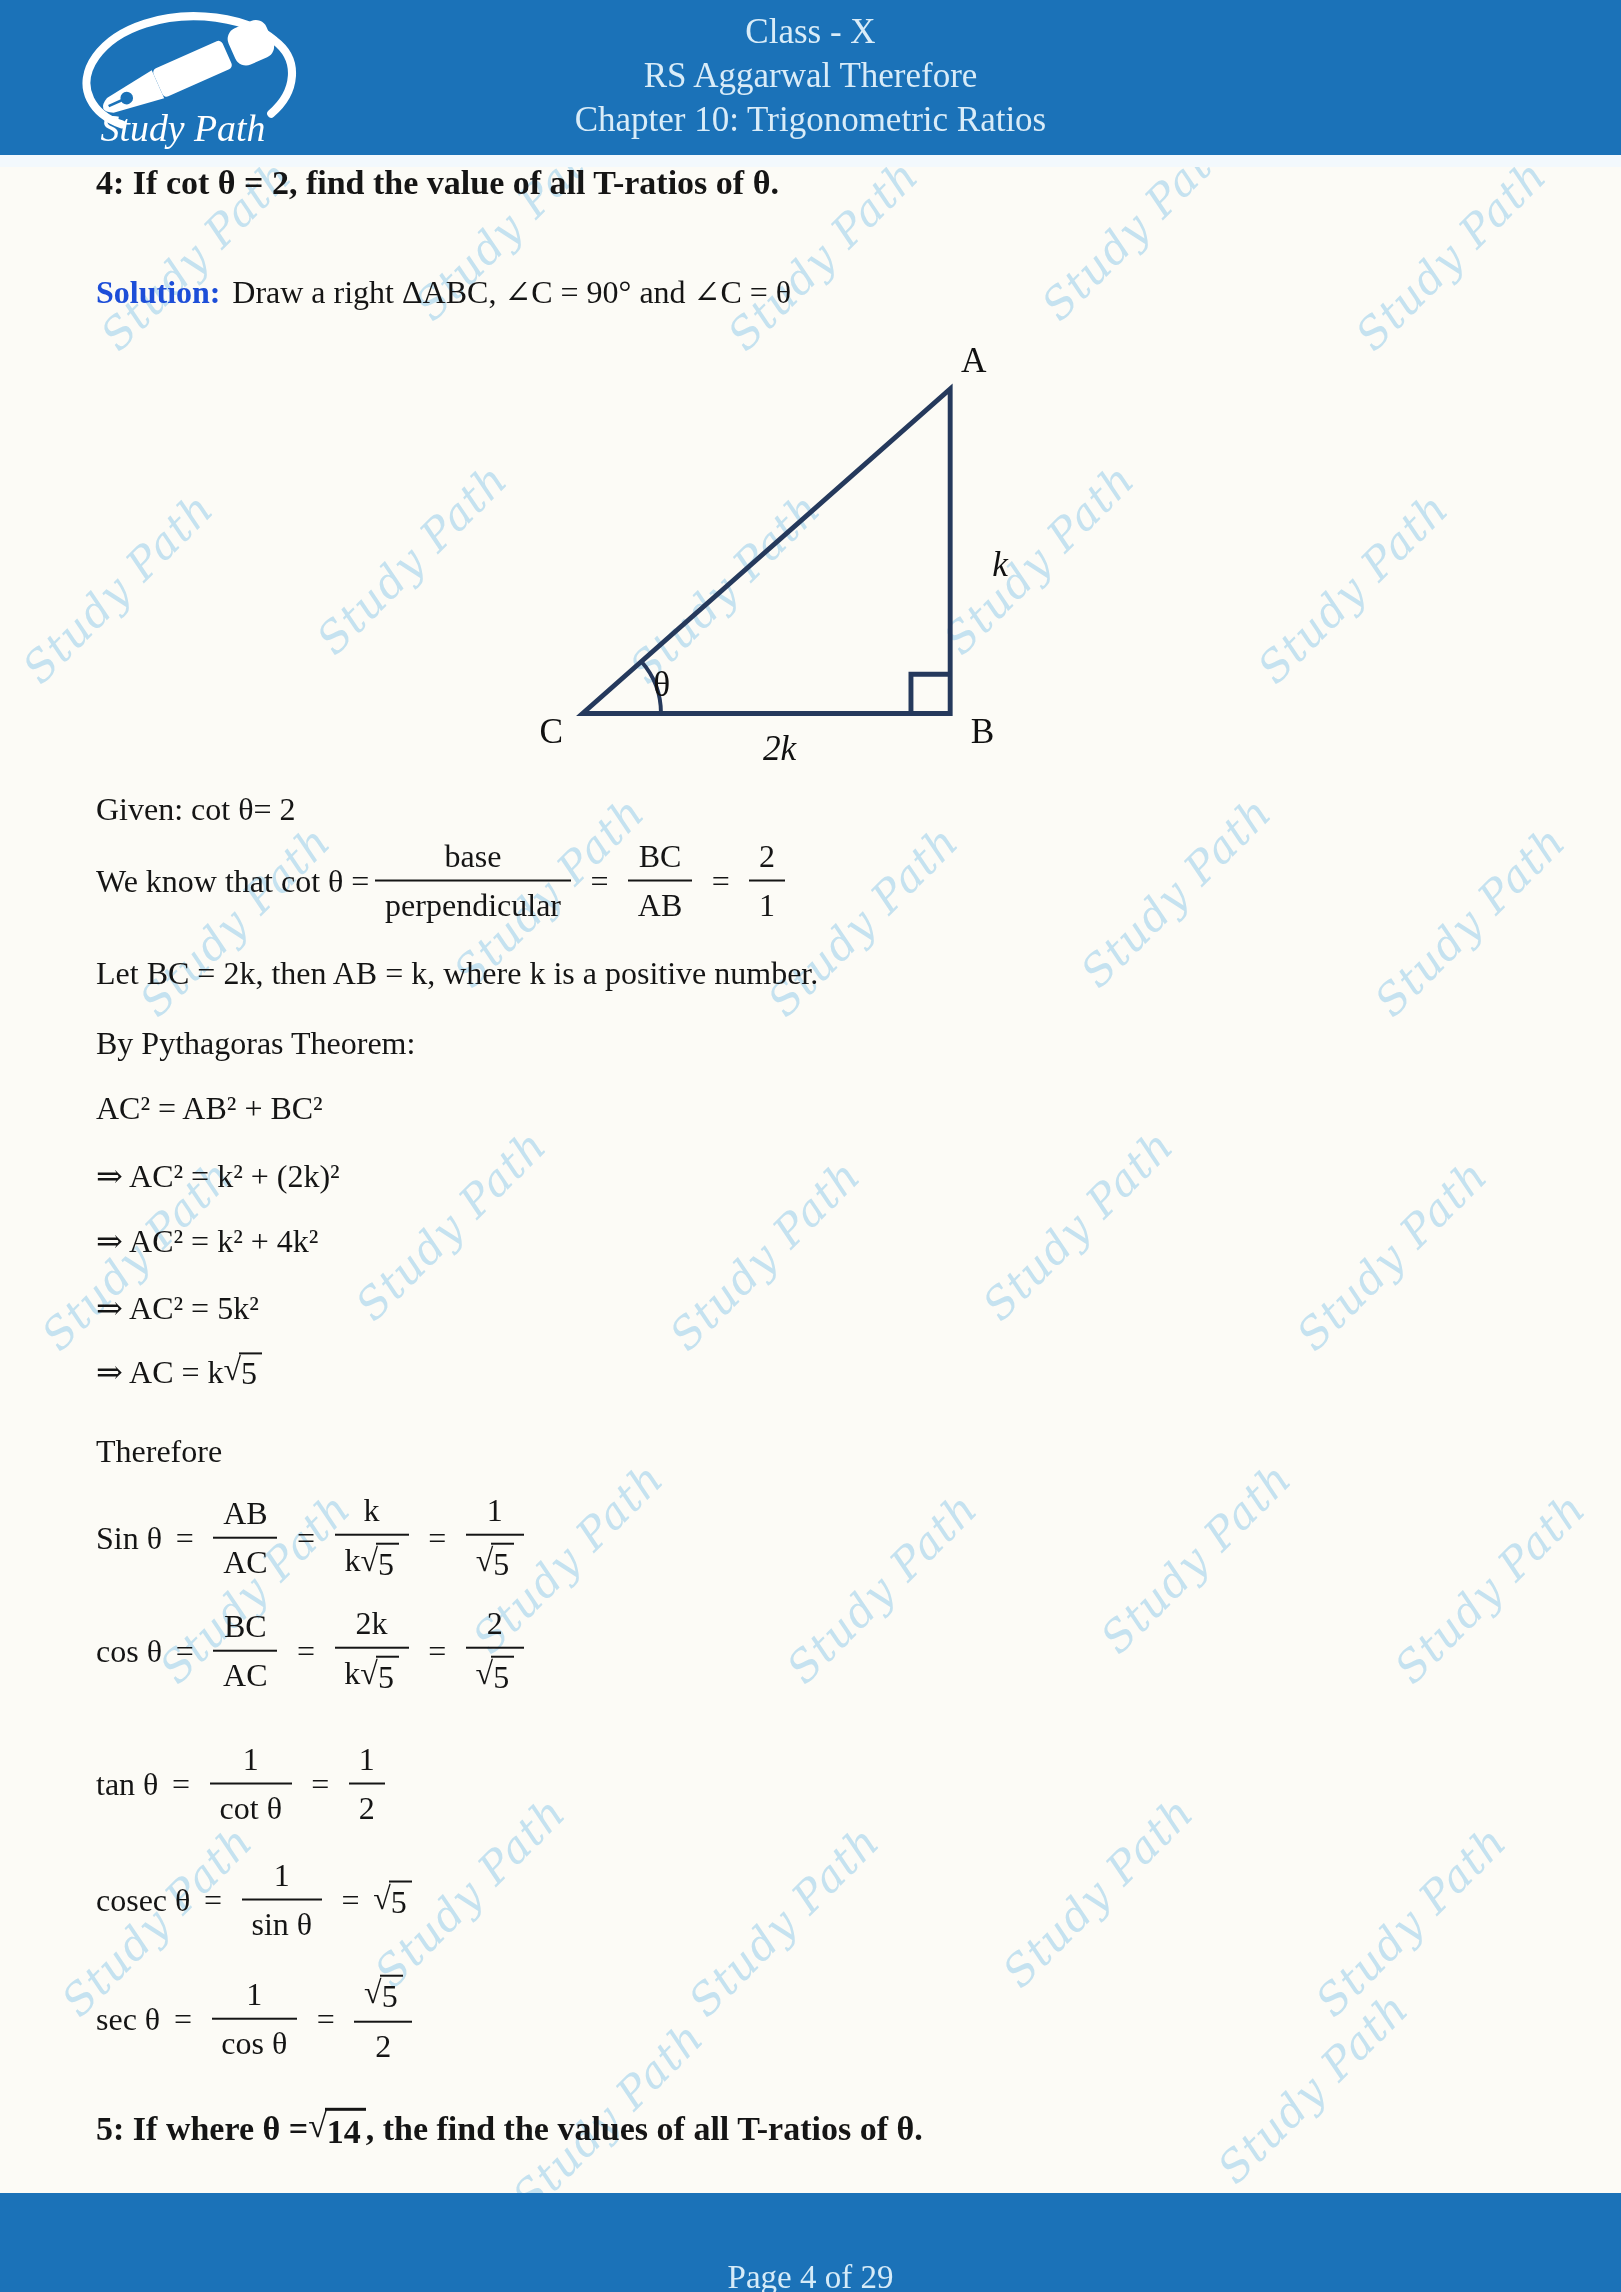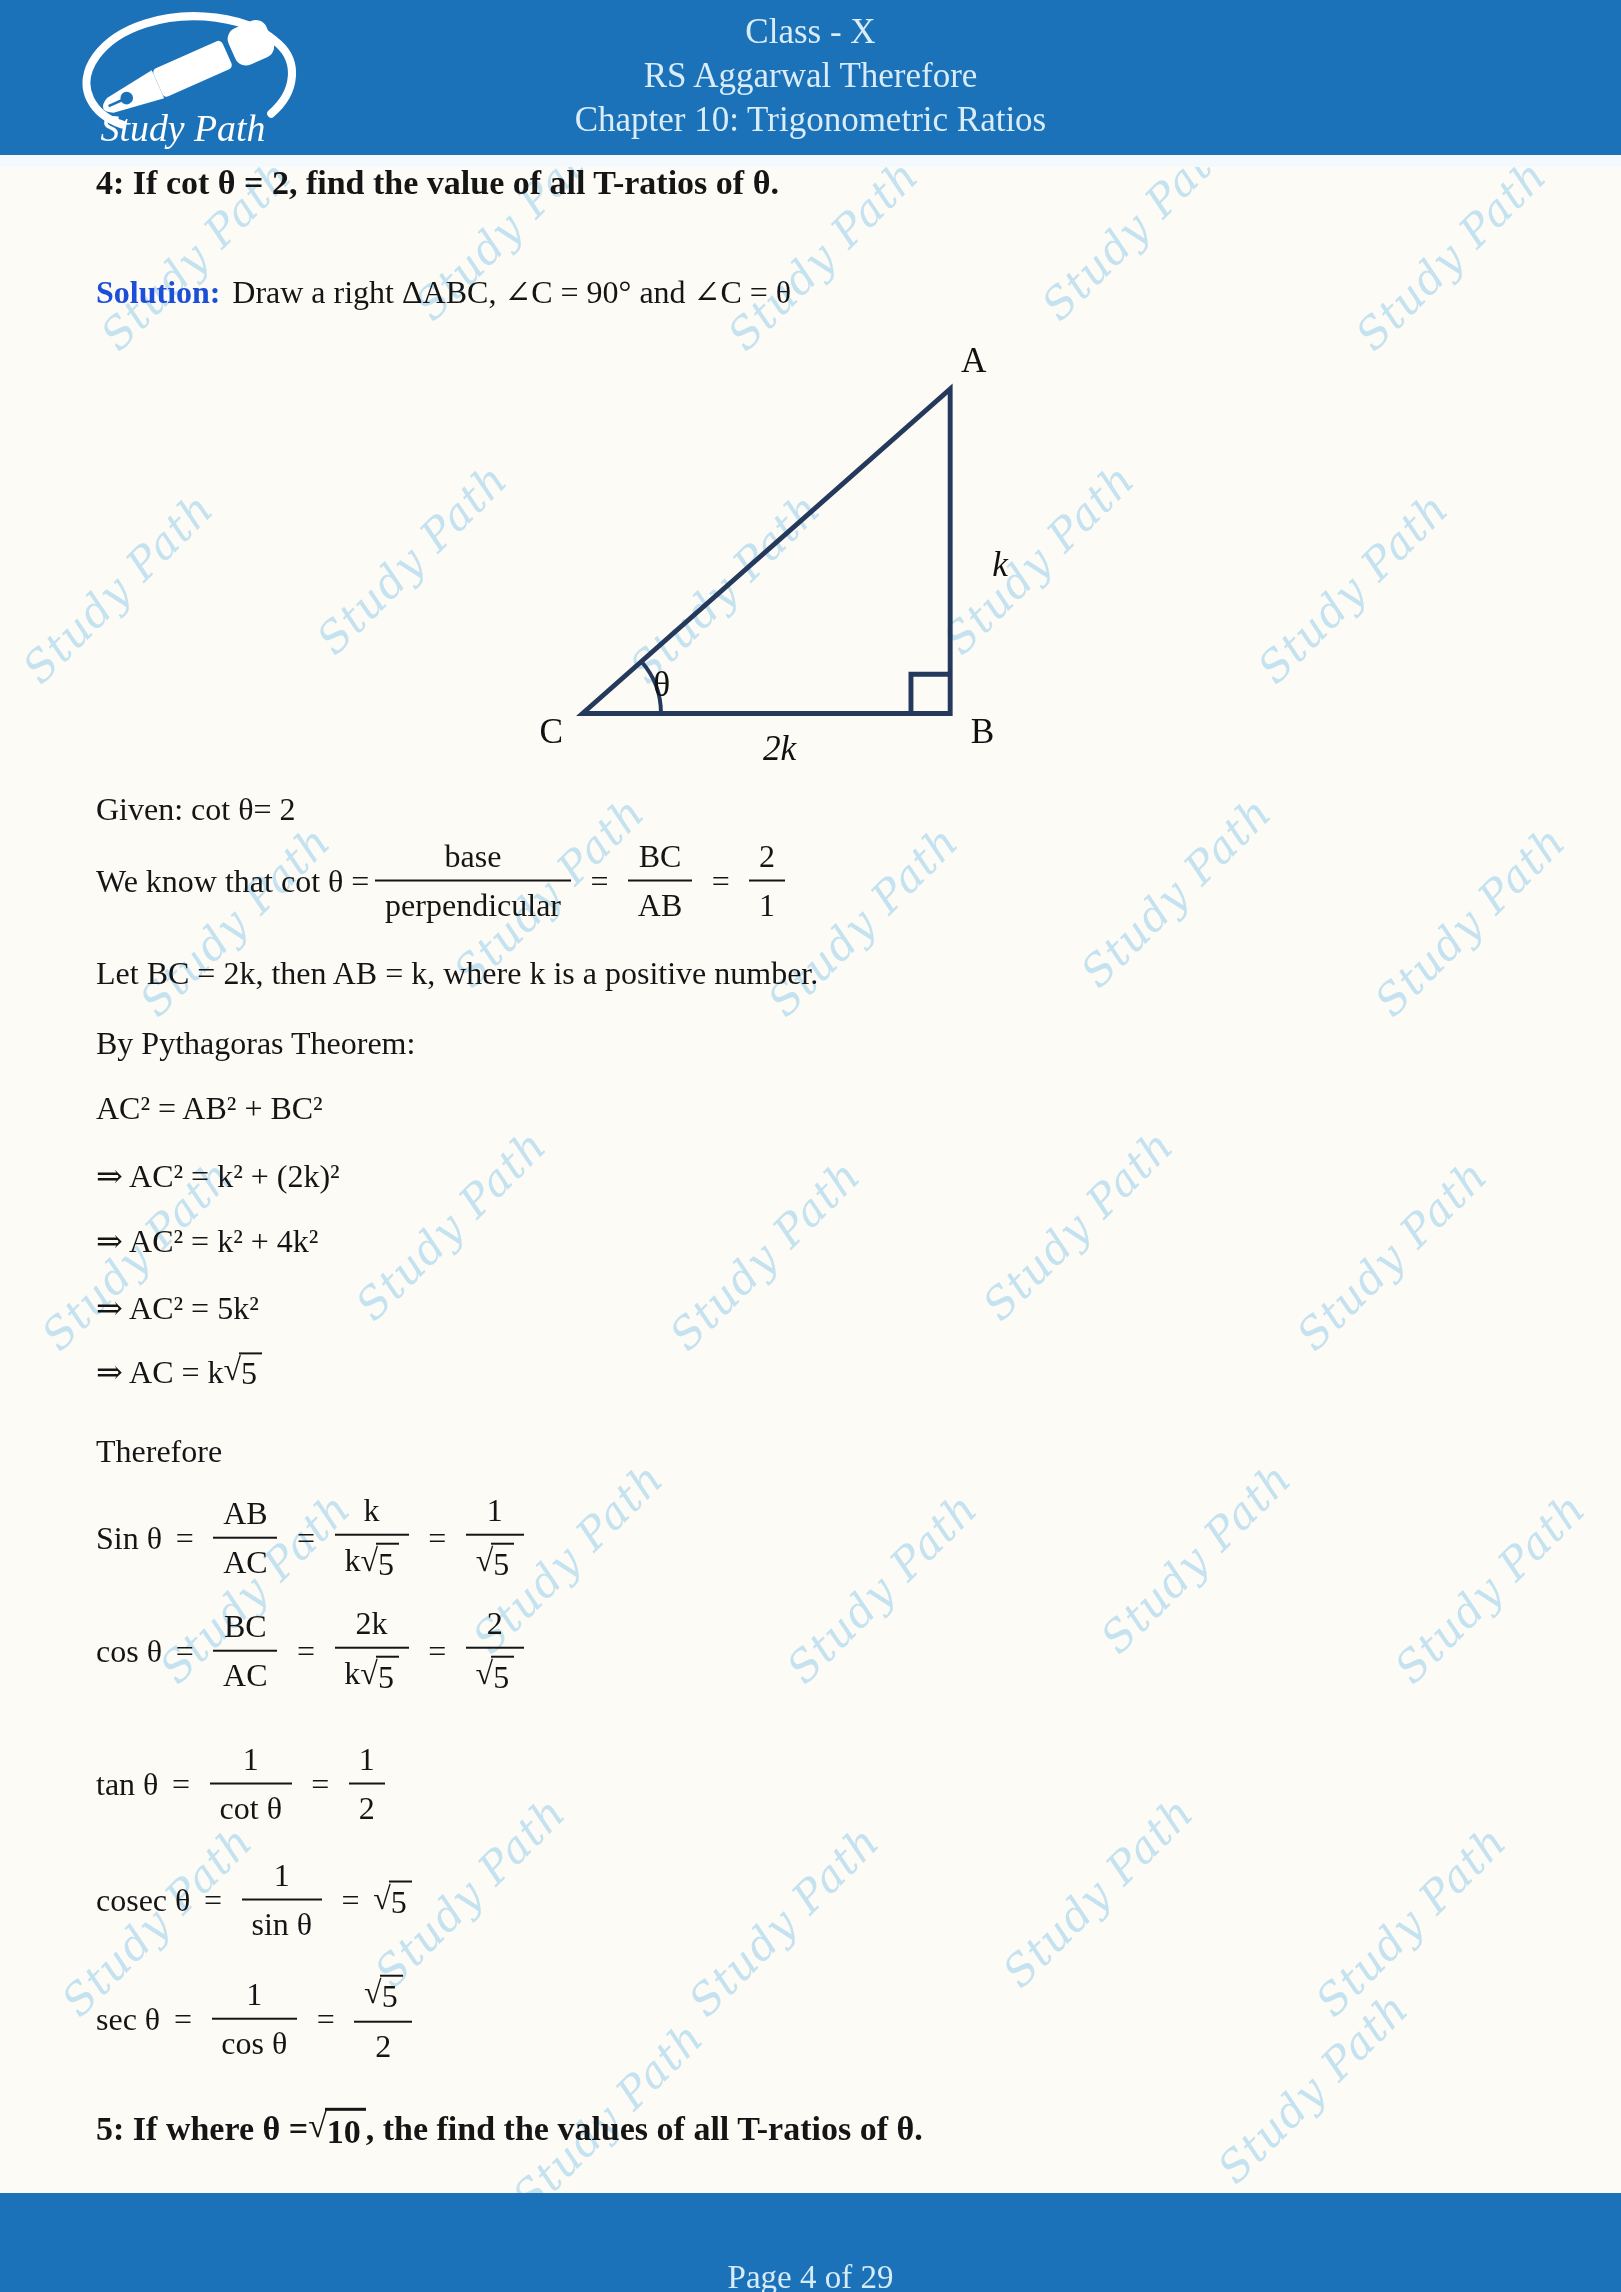--- a/index.html
+++ b/index.html
@@ -265,21 +265,21 @@
             <span class="rad">5</span>
           </span></span>
       <span class="den">2</span>
     </span>
   </div>
 
   <div class="row qbold eqrow" style="top:2129px">
     <span class="t">5: If where θ = </span>
     <span class="sq">
       <span class="rs">√</span>
-      <span class="rad">10</span>
+      <span class="rad">14</span>
     </span>
     <span class="t">, the find the values of all T-ratios of θ.</span>
   </div>
 
   <footer class="band bottom"></footer>
   <div class="page-num">Page 4 of 29</div>
 
 </div>
 
 

